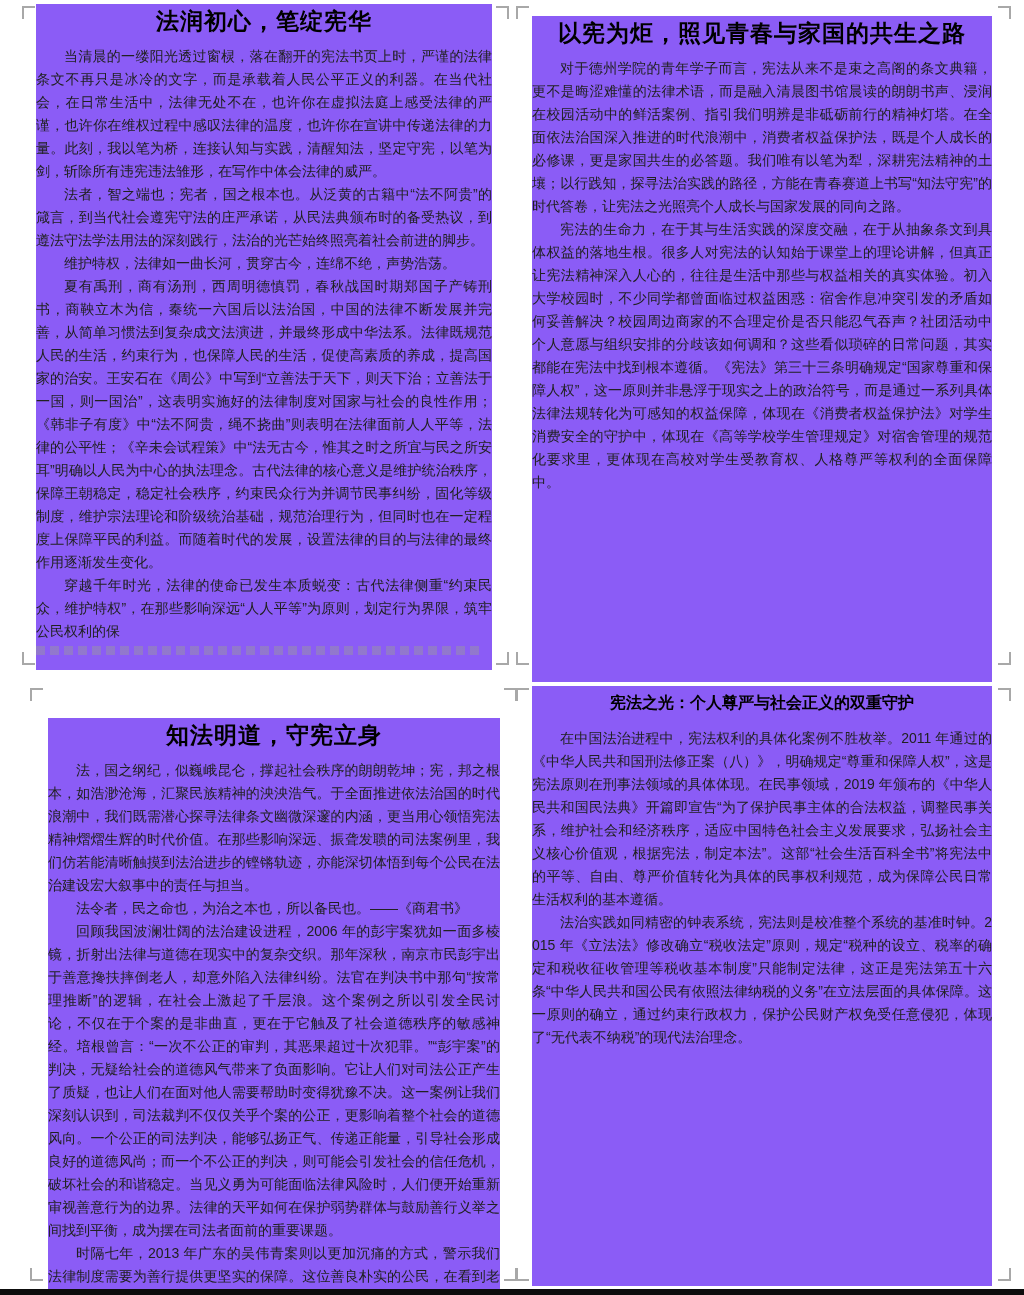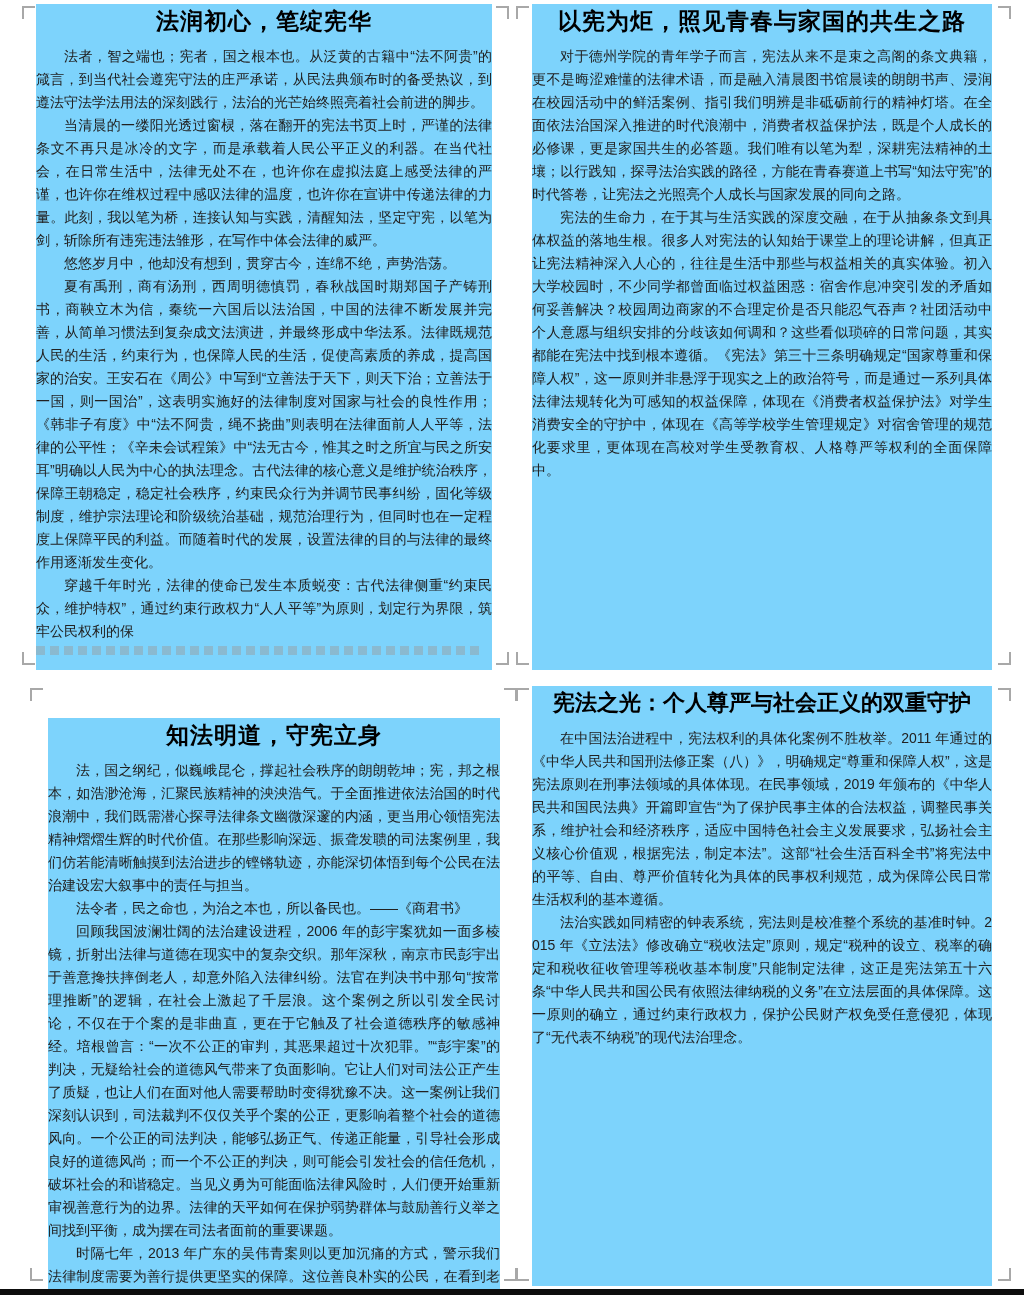--- a/index.html
+++ b/index.html
@@ -7,36 +7,36 @@
   body {
     position: relative;
     background: #ffffff;
     font-family: "Liberation Sans", sans-serif;
     color: #1c1c1c;
     overflow: hidden;
   }
   .page {
     position: absolute;
     overflow: hidden;
-    background: #7dd3fc;
+    background: #8b5cf6;
   }
   .page-1 { left: 36px;  top: 4px;   width: 456px; height: 666px; }
-  .page-2 { left: 532px; top: 4px;   width: 460px; height: 666px; }
+  .page-2 { left: 532px; top: 16px;   width: 460px; height: 666px; }
   .page-3 { left: 48px;  top: 718px; width: 452px; height: 600px; }
   .page-4 { left: 532px; top: 686px; width: 460px; height: 600px; }
   .essay-title {
     font-size: 23px;
     line-height: 30px;
     font-weight: 700;
     text-align: center;
     color: #000000;
     letter-spacing: 1px;
     margin: 2px 0 9px 0;
   }
-  .page-4 .essay-title { font-size: 22px; letter-spacing: 0; }
+  .page-4 .essay-title { font-size: 16px; letter-spacing: 0; }
   .essay-body p {
     font-size: 14px;
     line-height: 23px;
     text-align: justify;
     text-indent: 2em;
     color: #212121;
     word-break: break-all;
   }
   
   .clipped-line {
@@ -64,25 +64,25 @@
     height: 6px;
     background: #0d0d0d;
   }
 </style>
 </head>
 <body>
 
 <div class="page page-1">
   <h2 class="essay-title">法润初心，笔绽宪华</h2>
   <div class="essay-body">
+    <p>当清晨的一缕阳光透过窗棂，落在翻开的宪法书页上时，严谨的法律条文不再只是冰冷的文字，而是承载着人民公平正义的利器。在当代社会，在日常生活中，法律无处不在，也许你在虚拟法庭上感受法律的严谨，也许你在维权过程中感叹法律的温度，也许你在宣讲中传递法律的力量。此刻，我以笔为桥，连接认知与实践，清醒知法，坚定守宪，以笔为剑，斩除所有违宪违法雏形，在写作中体会法律的威严。</p>
     <p>法者，智之端也；宪者，国之根本也。从泛黄的古籍中“法不阿贵”的箴言，到当代社会遵宪守法的庄严承诺，从民法典颁布时的备受热议，到遵法守法学法用法的深刻践行，法治的光芒始终照亮着社会前进的脚步。</p>
-    <p>当清晨的一缕阳光透过窗棂，落在翻开的宪法书页上时，严谨的法律条文不再只是冰冷的文字，而是承载着人民公平正义的利器。在当代社会，在日常生活中，法律无处不在，也许你在虚拟法庭上感受法律的严谨，也许你在维权过程中感叹法律的温度，也许你在宣讲中传递法律的力量。此刻，我以笔为桥，连接认知与实践，清醒知法，坚定守宪，以笔为剑，斩除所有违宪违法雏形，在写作中体会法律的威严。</p>
-    <p>悠悠岁月中，他却没有想到，贯穿古今，连绵不绝，声势浩荡。</p>
+    <p>维护特权，法律如一曲长河，贯穿古今，连绵不绝，声势浩荡。</p>
     <p>夏有禹刑，商有汤刑，西周明德慎罚，春秋战国时期郑国子产铸刑书，商鞅立木为信，秦统一六国后以法治国，中国的法律不断发展并完善，从简单习惯法到复杂成文法演进，并最终形成中华法系。法律既规范人民的生活，约束行为，也保障人民的生活，促使高素质的养成，提高国家的治安。王安石在《周公》中写到“立善法于天下，则天下治；立善法于一国，则一国治”，这表明实施好的法律制度对国家与社会的良性作用；《韩非子有度》中“法不阿贵，绳不挠曲”则表明在法律面前人人平等，法律的公平性；《辛未会试程策》中“法无古今，惟其之时之所宜与民之所安耳”明确以人民为中心的执法理念。古代法律的核心意义是维护统治秩序，保障王朝稳定，稳定社会秩序，约束民众行为并调节民事纠纷，固化等级制度，维护宗法理论和阶级统治基础，规范治理行为，但同时也在一定程度上保障平民的利益。而随着时代的发展，设置法律的目的与法律的最终作用逐渐发生变化。</p>
-    <p>穿越千年时光，法律的使命已发生本质蜕变：古代法律侧重“约束民众，维护特权”，通过约束行政权力“人人平等”为原则，划定行为界限，筑牢公民权利的保</p>
+    <p>穿越千年时光，法律的使命已发生本质蜕变：古代法律侧重“约束民众，维护特权”，在那些影响深远“人人平等”为原则，划定行为界限，筑牢公民权利的保</p>
     <div class="clipped-line"></div>
   </div>
 </div>
 
 <div class="page page-2">
   <h2 class="essay-title">以宪为炬，照见青春与家国的共生之路</h2>
   <div class="essay-body">
     <p>对于德州学院的青年学子而言，宪法从来不是束之高阁的条文典籍，更不是晦涩难懂的法律术语，而是融入清晨图书馆晨读的朗朗书声、浸润在校园活动中的鲜活案例、指引我们明辨是非砥砺前行的精神灯塔。在全面依法治国深入推进的时代浪潮中，消费者权益保护法，既是个人成长的必修课，更是家国共生的必答题。我们唯有以笔为犁，深耕宪法精神的土壤；以行践知，探寻法治实践的路径，方能在青春赛道上书写“知法守宪”的时代答卷，让宪法之光照亮个人成长与国家发展的同向之路。</p>
     <p>宪法的生命力，在于其与生活实践的深度交融，在于从抽象条文到具体权益的落地生根。很多人对宪法的认知始于课堂上的理论讲解，但真正让宪法精神深入人心的，往往是生活中那些与权益相关的真实体验。初入大学校园时，不少同学都曾面临过权益困惑：宿舍作息冲突引发的矛盾如何妥善解决？校园周边商家的不合理定价是否只能忍气吞声？社团活动中个人意愿与组织安排的分歧该如何调和？这些看似琐碎的日常问题，其实都能在宪法中找到根本遵循。《宪法》第三十三条明确规定“国家尊重和保障人权”，这一原则并非悬浮于现实之上的政治符号，而是通过一系列具体法律法规转化为可感知的权益保障，体现在《消费者权益保护法》对学生消费安全的守护中，体现在《高等学校学生管理规定》对宿舍管理的规范化要求里，更体现在高校对学生受教育权、人格尊严等权利的全面保障中。</p>
   </div>

